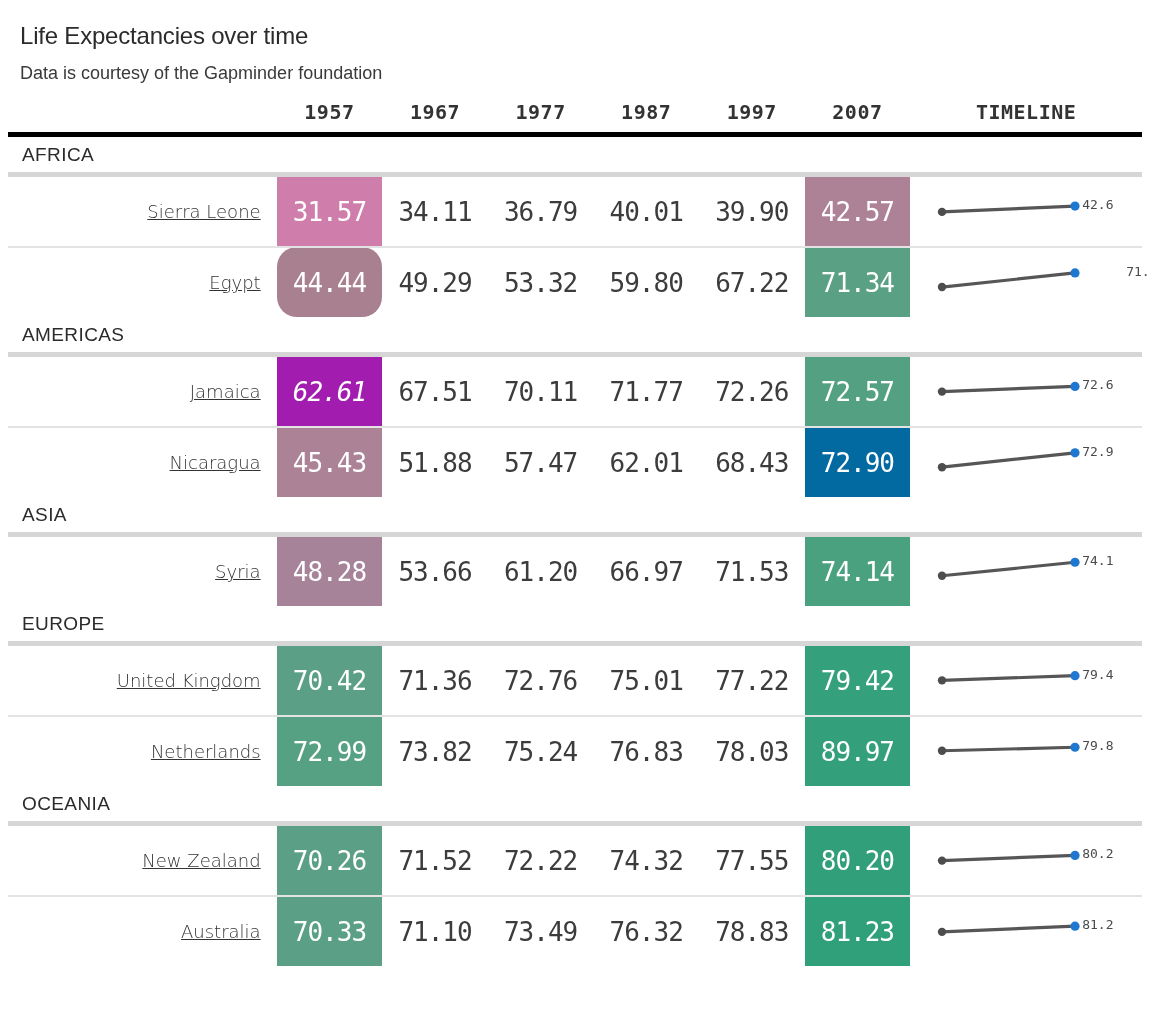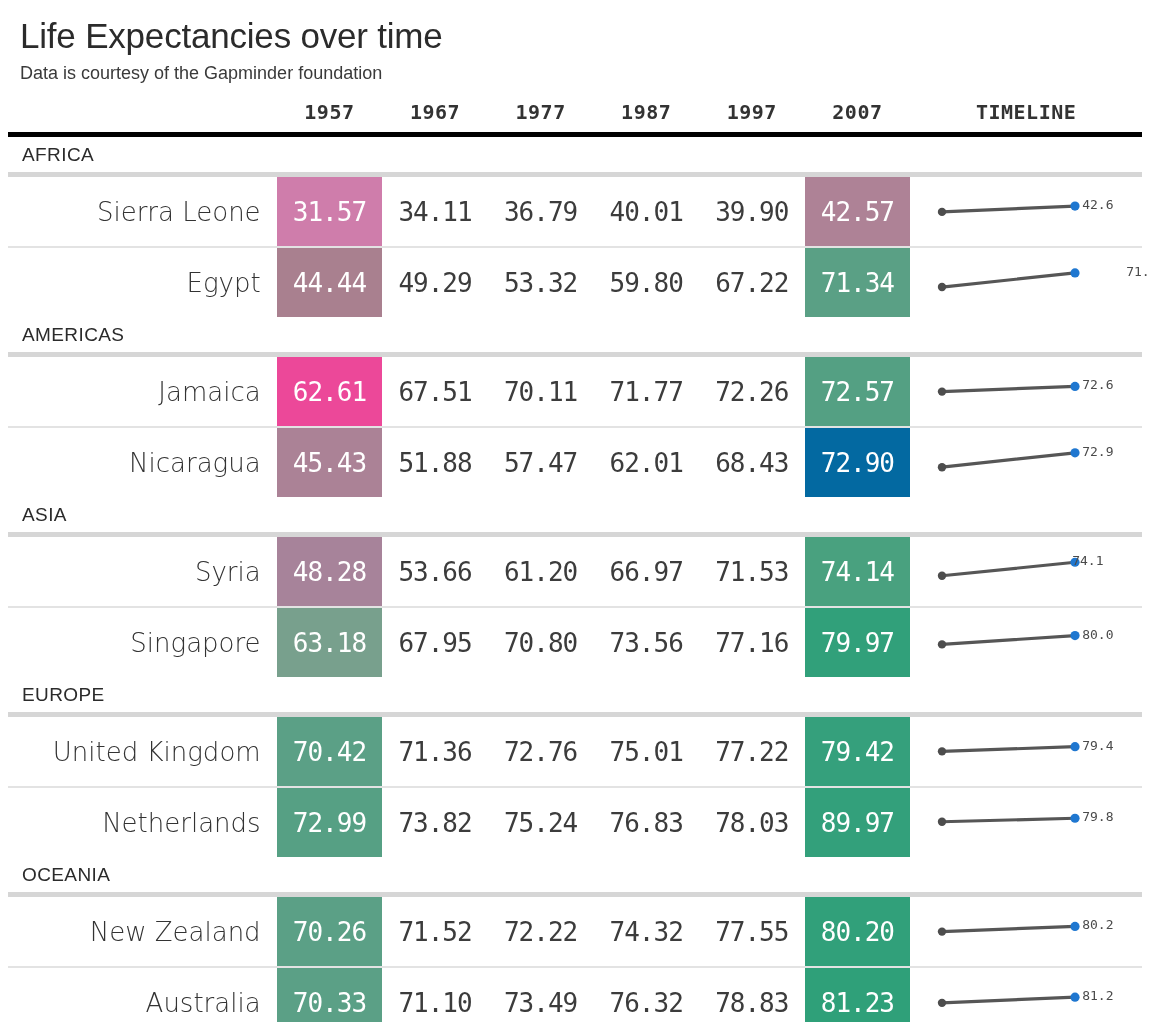--- a/index.html
+++ b/index.html
@@ -17,21 +17,21 @@
   .page {
     position: relative;
     width: 1150px;
     height: 1022px;
     box-sizing: border-box;
     padding: 0 8px;
   }
   
   .title-block { padding: 16px 12px 0 12px; }
   .main-title {
-    font-size: 35px;
+    font-size: 24px;
     font-weight: 400;
     color: #2b2b2b;
     letter-spacing: -0.2px;
     line-height: 40px;
     margin: 0;
     white-space: nowrap;
   }
   .sub-title {
     font-size: 18px;
     font-weight: 400;
@@ -88,27 +88,28 @@
     height: 5px;
     background: #d6d6d6;
     border: 0;
   }
   
   tr.data-row.sep td {
     border-top: 2px solid #e3e3e3;
   }
 
   td.country {
-    font-size: 26px;
+    font-size: 18px;
     font-weight: 300;
     color: #333333;
     text-align: right;
     padding-right: 16px;
     white-space: nowrap;
     font-family: "DejaVu Sans", sans-serif;
+    text-decoration: underline;
   }
   td.val {
     font-size: 26px;
     font-weight: 300;
     color: #3c3c3c;
     text-align: center;
     height: 60px;
     font-family: "DejaVu Sans Mono", monospace;
     letter-spacing: -1px;
   }
@@ -189,21 +190,21 @@
                 <line x1="22" y1="34.87958115183246" x2="155" y2="29.12041884816754" stroke="#565656" stroke-width="3.2" stroke-linecap="round"></line>
                 <circle cx="22" cy="34.87958115183246" r="4.2" fill="#4d4d4d"></circle>
                 <circle cx="155" cy="29.12041884816754" r="4.6" fill="#1f77d0"></circle>
               </svg>
               <span class="spark-label" style="left: 162px; top: 20.1204px;">42.6</span>
             </div>
           </td>
         </tr>
         <tr class="data-row sep">
           <td class="country">Egypt</td>
-          <td class="val hl" style="background: rgb(169, 128, 143);">44.44</td>
+          <td class="val hl" style="background: rgb(169, 128, 143); border-radius: 20px;">44.44</td>
           <td class="val">49.29</td>
           <td class="val">53.32</td>
           <td class="val">59.80</td>
           <td class="val">67.22</td>
           <td class="val hl" style="background: rgb(90, 160, 133);">71.34</td>
           <td class="timeline">
             <div class="spark-wrap">
               <svg width="216" height="60">
                 <line x1="22" y1="39.04188481675393" x2="155" y2="24.958115183246072" stroke="#565656" stroke-width="3.2" stroke-linecap="round"></line>
                 <circle cx="22" cy="39.04188481675393" r="4.2" fill="#4d4d4d"></circle>
@@ -214,21 +215,21 @@
           </td>
         </tr>
         <tr class="group-row">
           <td colspan="8">AMERICAS</td>
         </tr>
         <tr class="group-sep">
           <td colspan="8"></td>
         </tr>
         <tr class="data-row">
           <td class="country">Jamaica</td>
-          <td class="val hl" style="background: #ec4899;">62.61</td>
+          <td class="val hl" style="background: #a21caf; font-style: italic;">62.61</td>
           <td class="val">67.51</td>
           <td class="val">70.11</td>
           <td class="val">71.77</td>
           <td class="val">72.26</td>
           <td class="val hl" style="background: rgb(84, 160, 131);">72.57</td>
           <td class="timeline">
             <div class="spark-wrap">
               <svg width="216" height="60">
                 <line x1="22" y1="34.60732984293193" x2="155" y2="29.392670157068064" stroke="#565656" stroke-width="3.2" stroke-linecap="round"></line>
                 <circle cx="22" cy="34.60732984293193" r="4.2" fill="#4d4d4d"></circle>
@@ -271,40 +272,21 @@
           <td class="val">66.97</td>
           <td class="val">71.53</td>
           <td class="val hl" style="background: rgb(73, 161, 127);">74.14</td>
           <td class="timeline">
             <div class="spark-wrap">
               <svg width="216" height="60">
                 <line x1="22" y1="38.7696335078534" x2="155" y2="25.230366492146597" stroke="#565656" stroke-width="3.2" stroke-linecap="round"></line>
                 <circle cx="22" cy="38.7696335078534" r="4.2" fill="#4d4d4d"></circle>
                 <circle cx="155" cy="25.230366492146597" r="4.6" fill="#1f77d0"></circle>
               </svg>
-              <span class="spark-label" style="left: 152px; top: 16.2304px;">74.1</span>
-            </div>
-          </td>
-        </tr>
-        <tr class="data-row sep">
-          <td class="country">Singapore</td>
-          <td class="val hl" style="background: rgb(120, 160, 141);">63.18</td>
-          <td class="val">67.95</td>
-          <td class="val">70.80</td>
-          <td class="val">73.56</td>
-          <td class="val">77.16</td>
-          <td class="val hl" style="background: rgb(49, 160, 122);">79.97</td>
-          <td class="timeline">
-            <div class="spark-wrap">
-              <svg width="216" height="60">
-                <line x1="22" y1="36.39528795811518" x2="155" y2="27.604712041884817" stroke="#565656" stroke-width="3.2" stroke-linecap="round"></line>
-                <circle cx="22" cy="36.39528795811518" r="4.2" fill="#4d4d4d"></circle>
-                <circle cx="155" cy="27.604712041884817" r="4.6" fill="#1f77d0"></circle>
-              </svg>
-              <span class="spark-label" style="left: 162px; top: 18.6047px;">80.0</span>
+              <span class="spark-label" style="left: 162px; top: 16.2304px;">74.1</span>
             </div>
           </td>
         </tr>
         <tr class="group-row">
           <td colspan="8">EUROPE</td>
         </tr>
         <tr class="group-sep">
           <td colspan="8"></td>
         </tr>
         <tr class="data-row">

